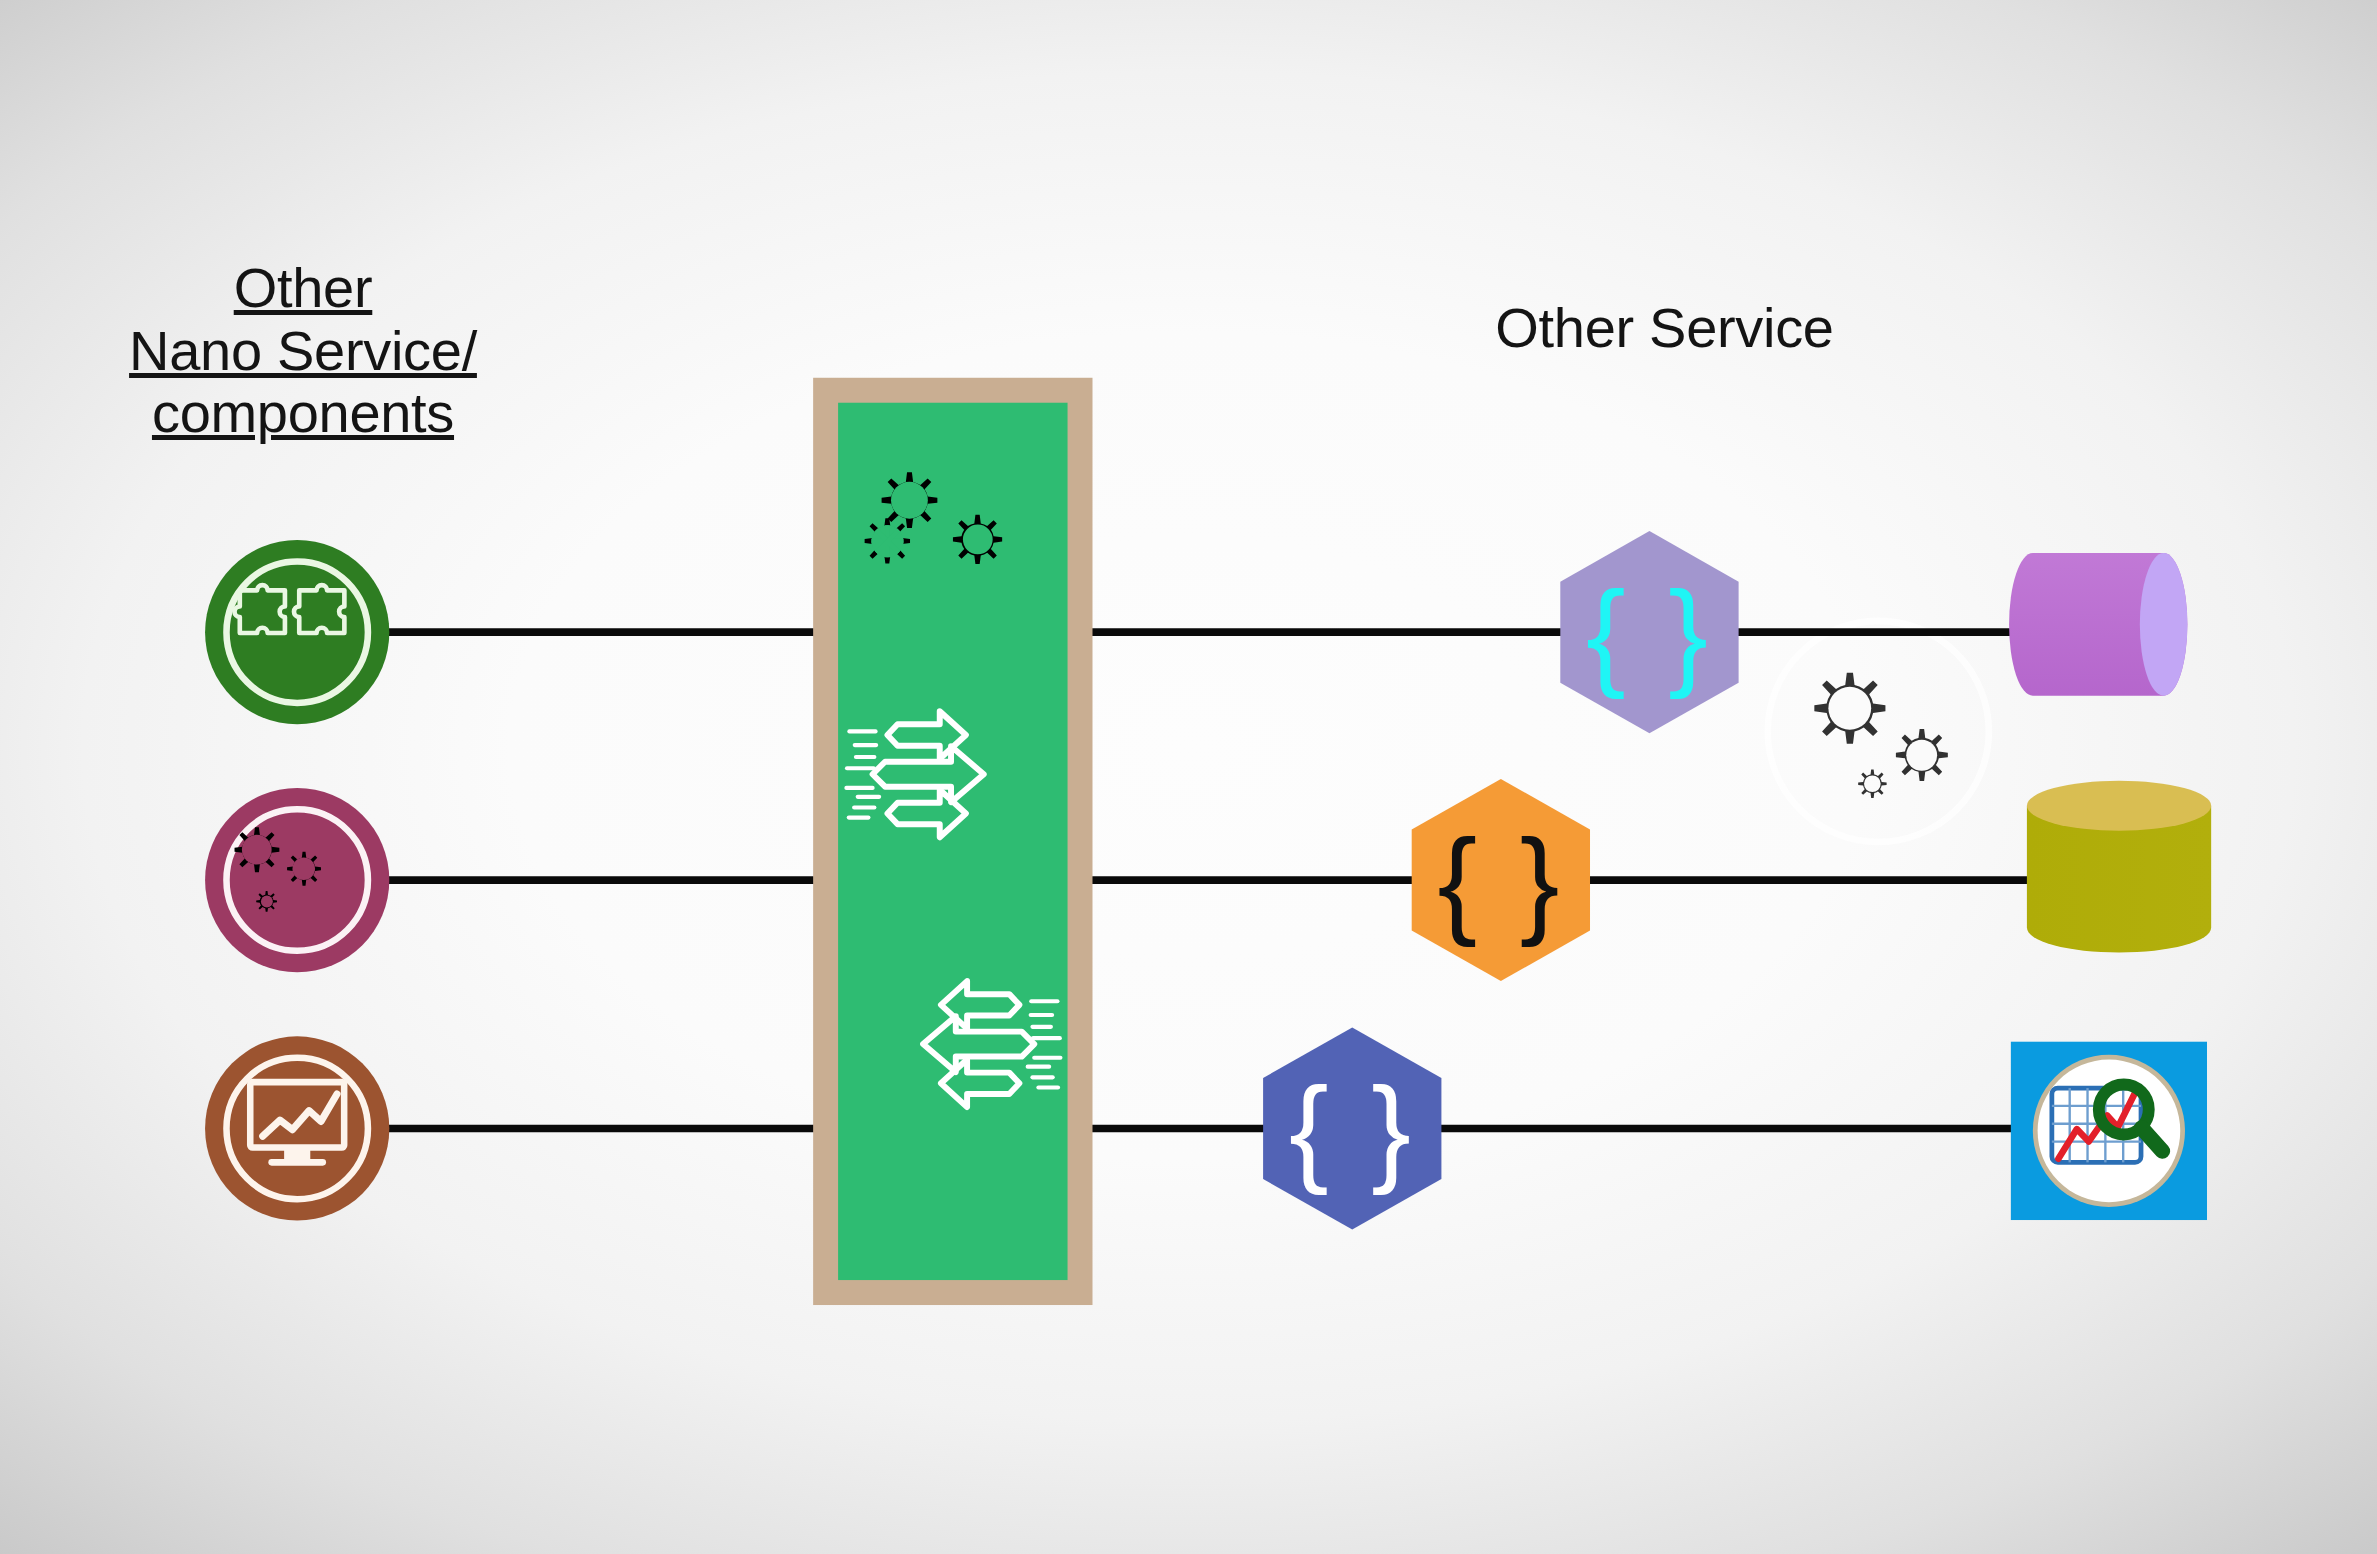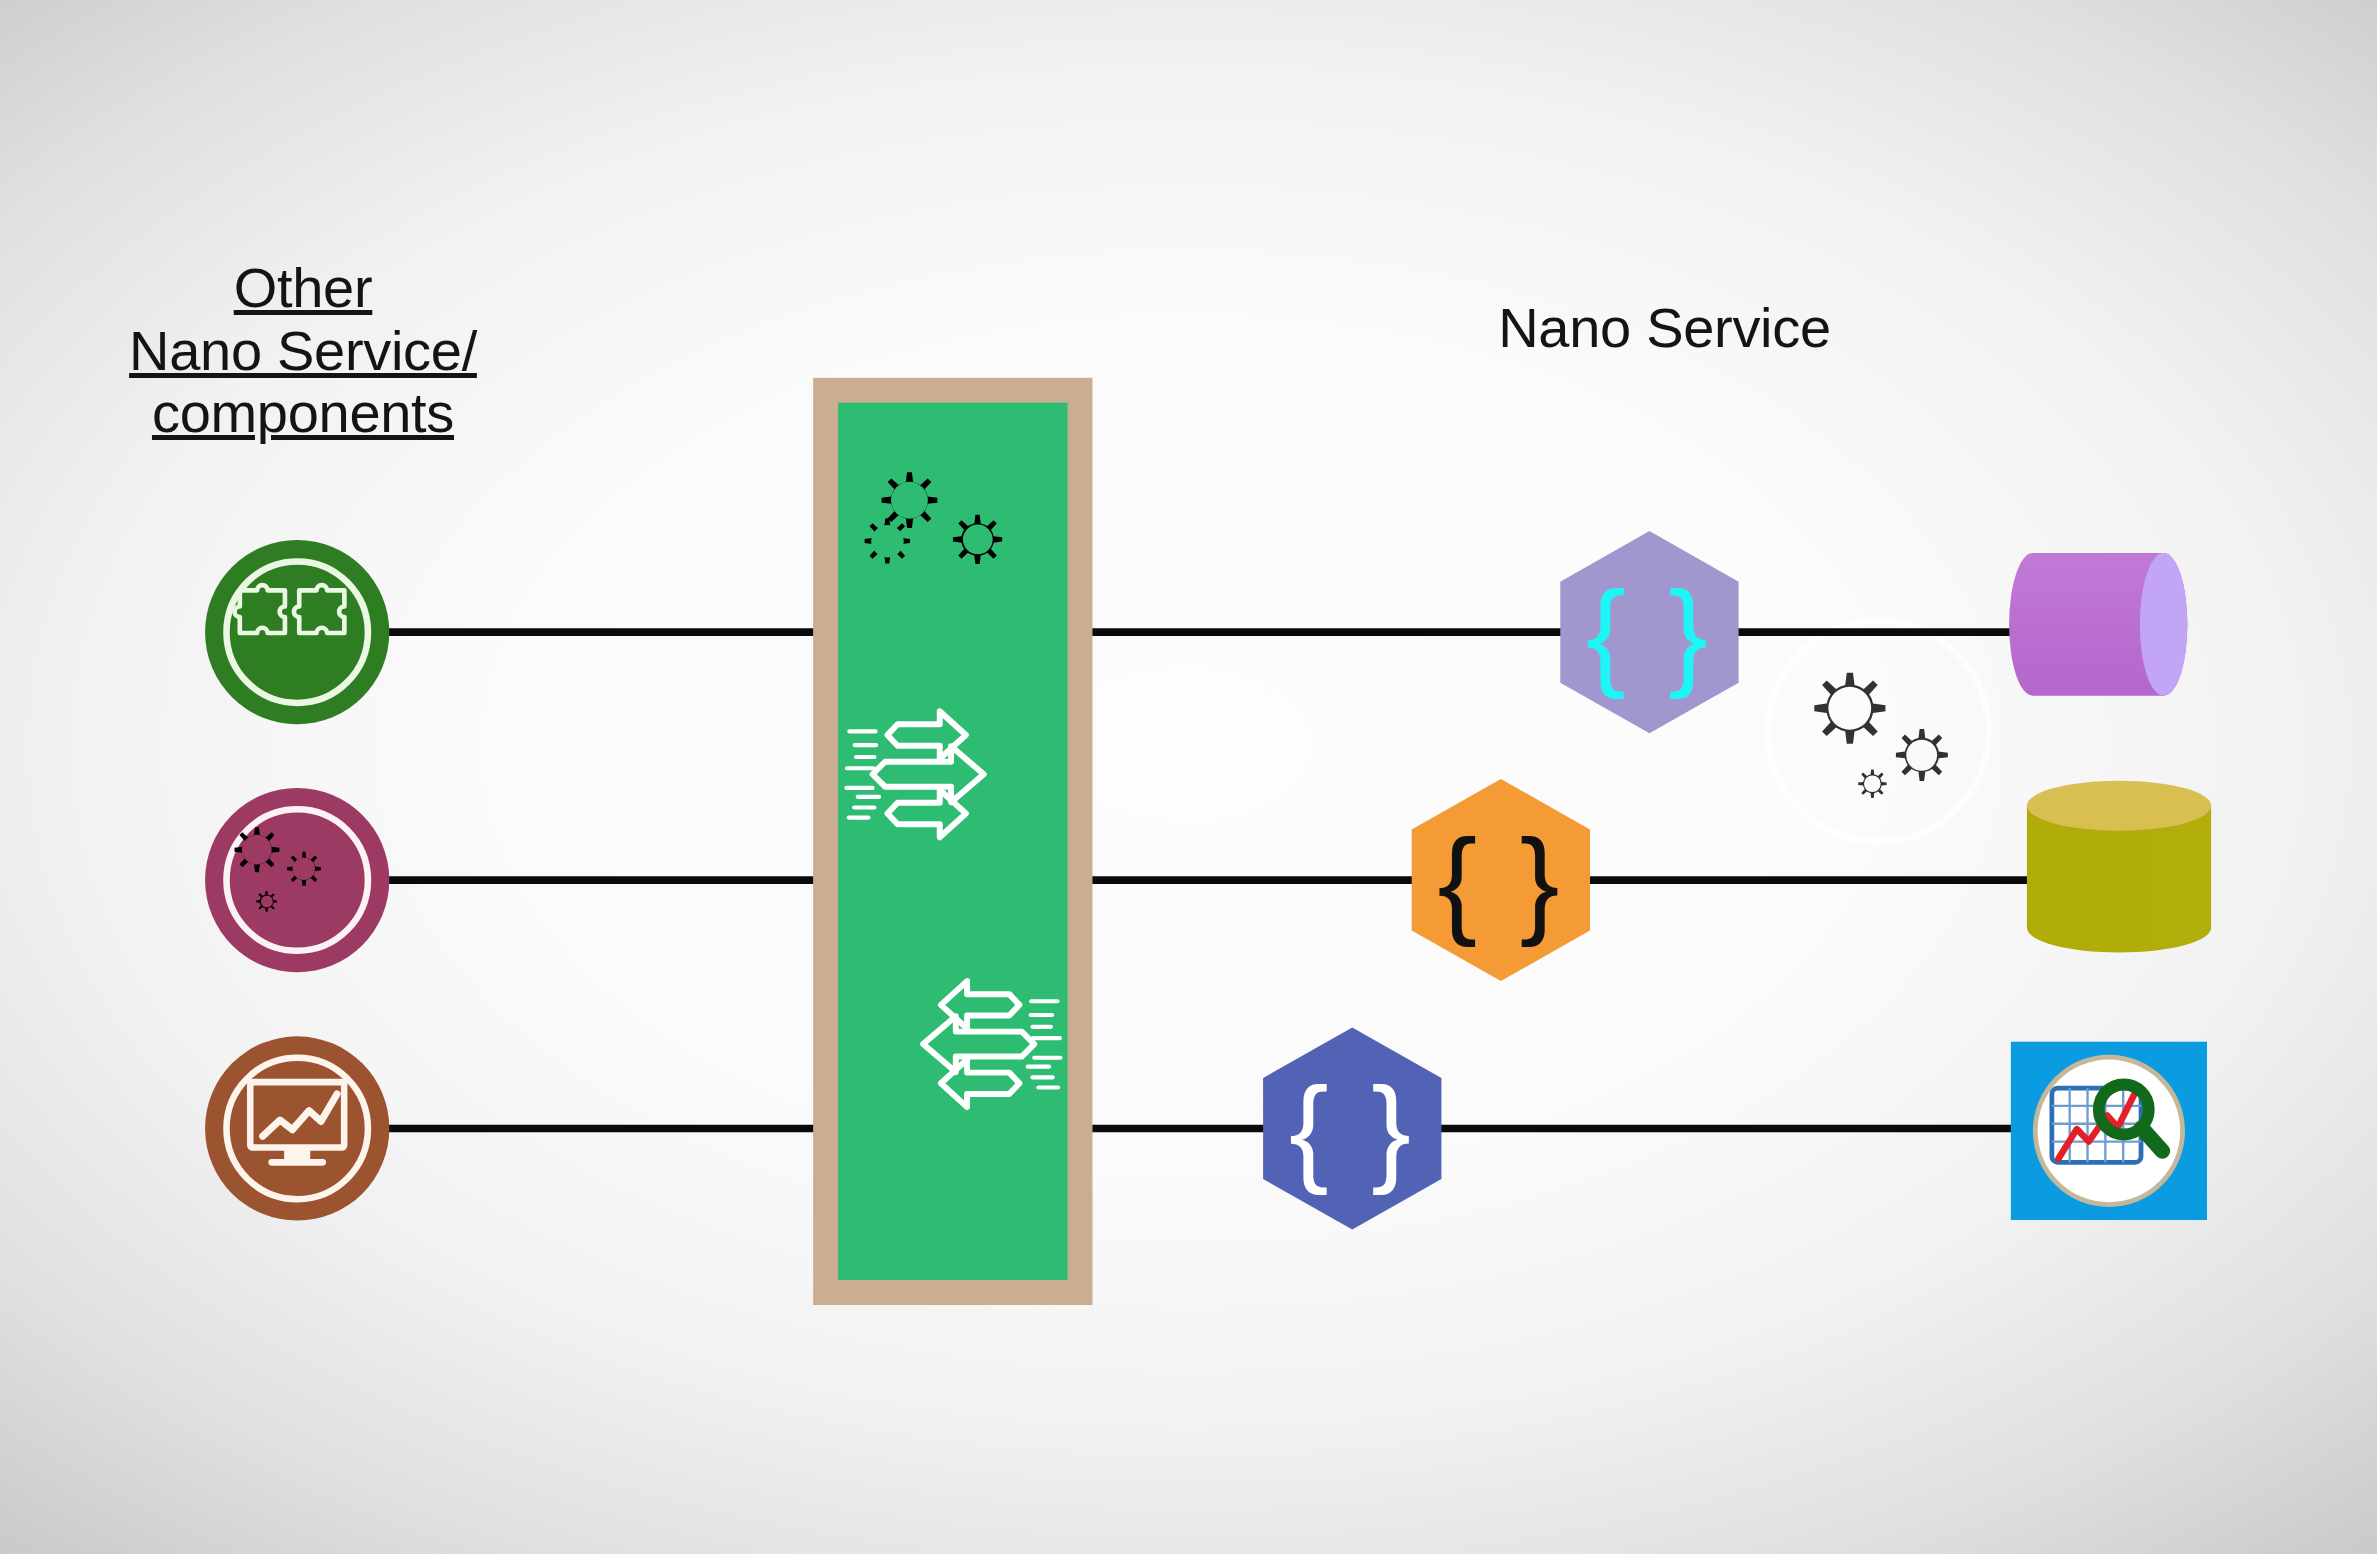--- a/index.html
+++ b/index.html
@@ -242,16 +242,16 @@
         <line x1="3603" y1="1897" x2="3638" y2="1936" stroke="#11691B" stroke-width="26" stroke-linecap="round"></line>
       </g>
     </g>
   </svg>
 
   <div class="col-label" id="label-left">Other
 Nano Service/
 components</div>
 
 
-  <div class="col-label" id="label-right">Nano Service</div>
+  <div class="col-label" id="label-right">Other Service</div>
 
 </div>
 
 
 </body></html>

